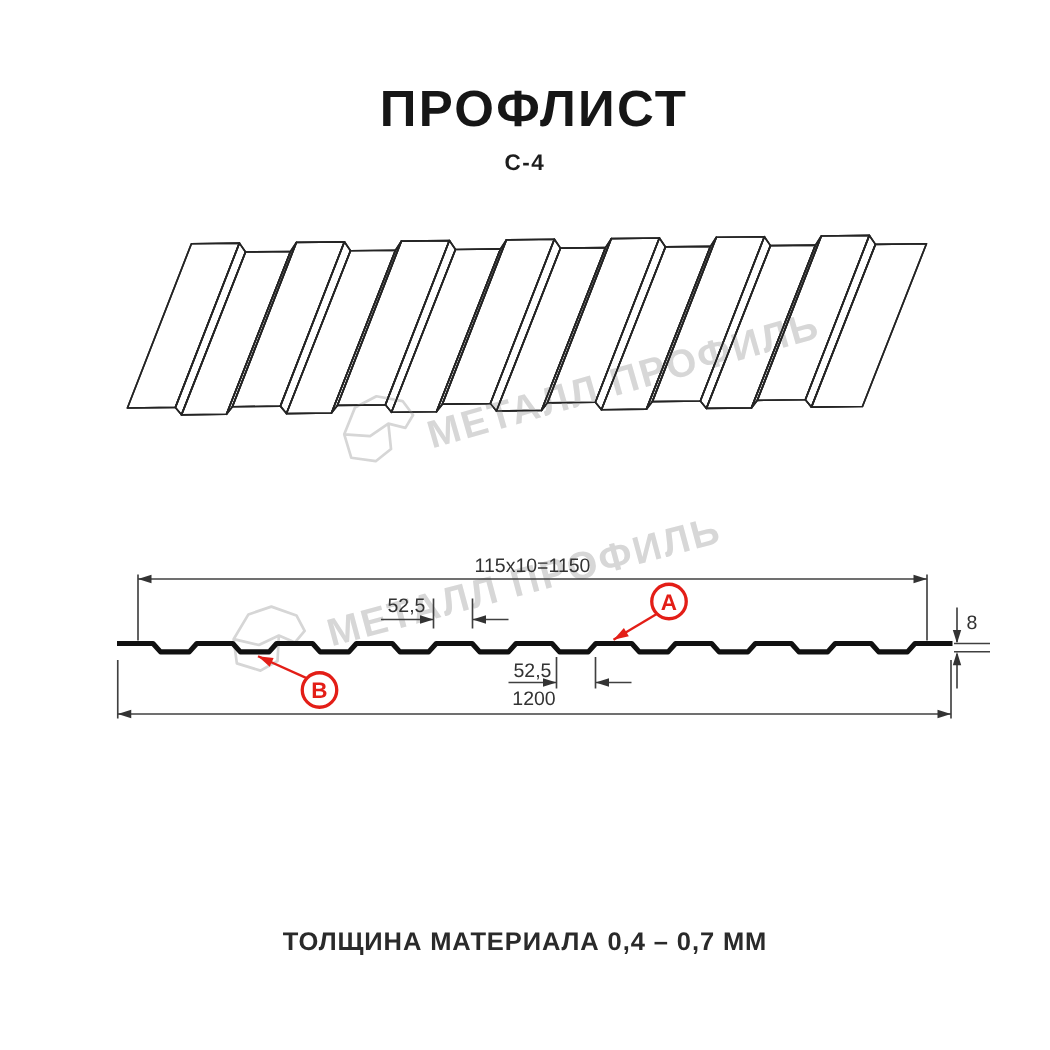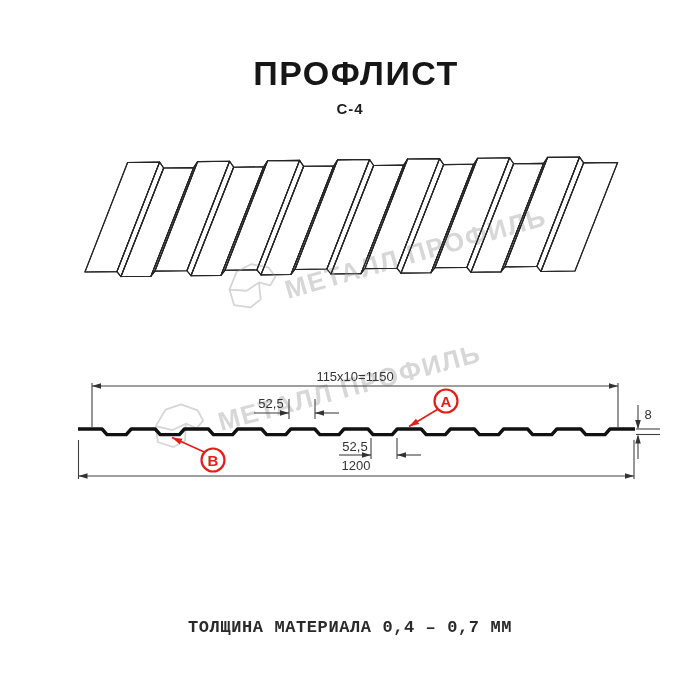--- a/index.html
+++ b/index.html
@@ -11,21 +11,21 @@
   .title{
     position:absolute;left:0;right:0;top:54px;text-align:center;
     font-size:34px;font-weight:800;letter-spacing:1.5px;color:#161616;padding-left:12px;
   }
   .subtitle{
     position:absolute;left:0;right:0;top:100px;text-align:center;
     font-size:15px;font-weight:700;letter-spacing:1px;color:#1d1d1d;
   }
   .footer-note{
     position:absolute;left:0;right:0;top:618px;text-align:center;
-    font-size:17px;font-weight:600;letter-spacing:.6px;color:#2a2a2a;font-family:Liberation Mono, monospace;
+    font-size:17px;font-weight:600;letter-spacing:.6px;color:#2a2a2a;
   }
   svg{position:absolute;left:0;top:0;}
   .dim-text{
     font-family:"Liberation Sans", sans-serif;
     font-size:13px;fill:#333333;
   }
   .wm-text{
     font-family:"Liberation Sans", sans-serif;
     font-size:26px;font-weight:700;letter-spacing:1.5px;fill:#d7d7d7;
   }

